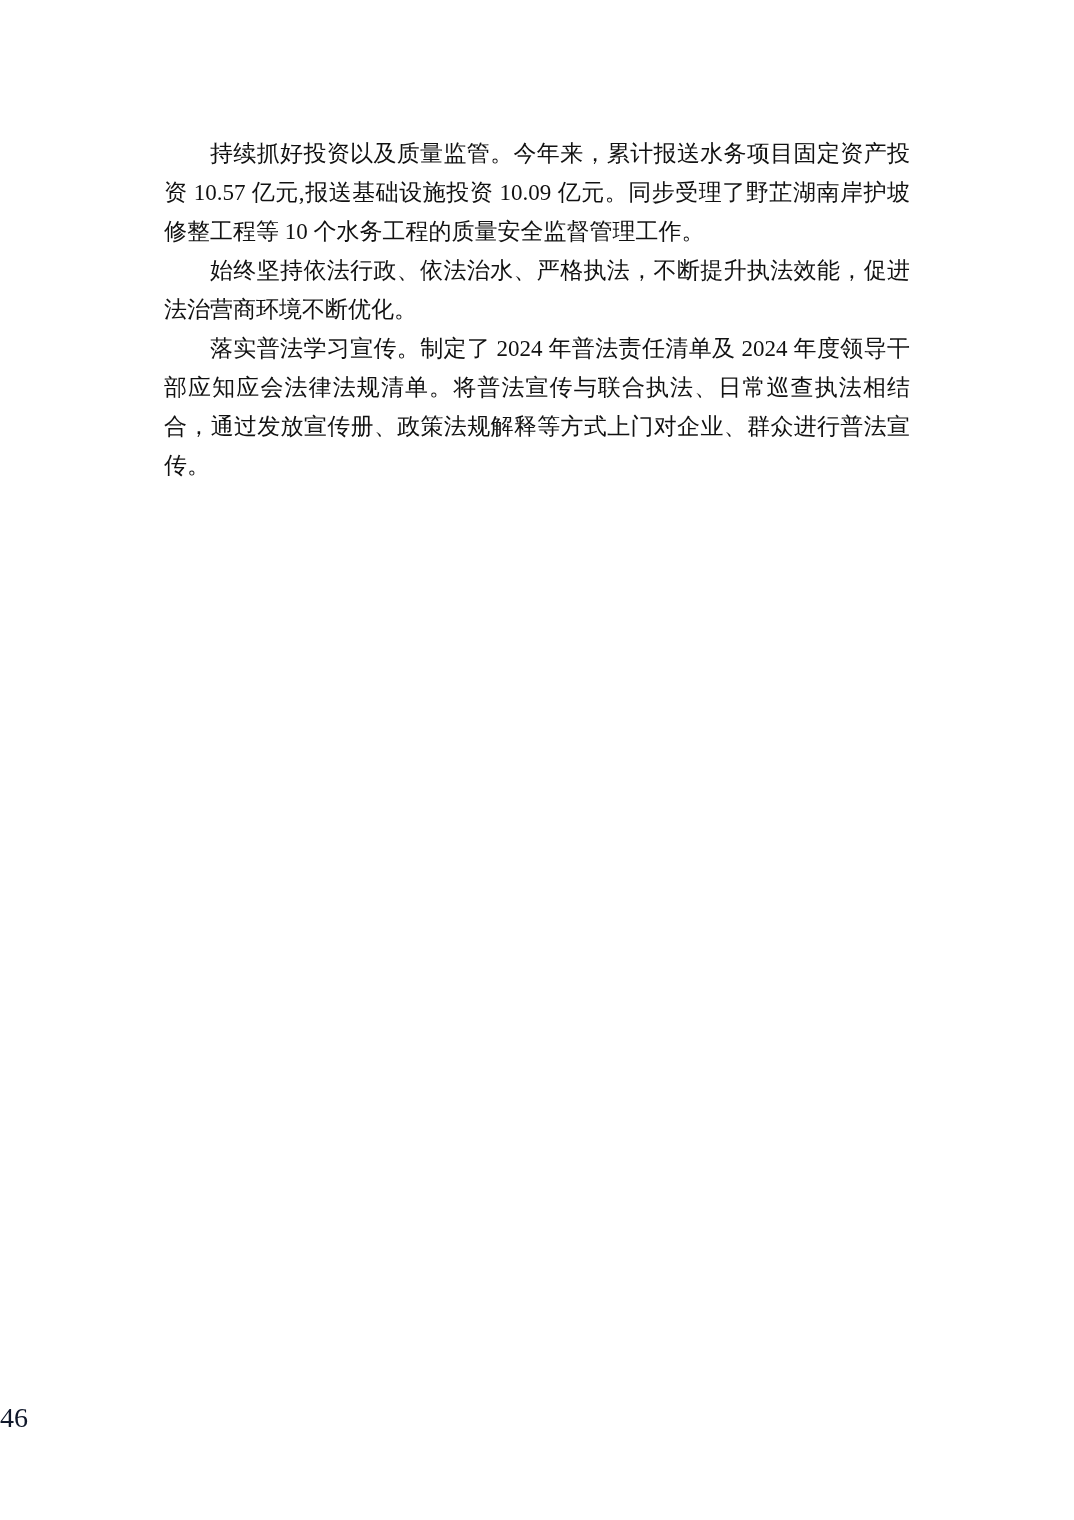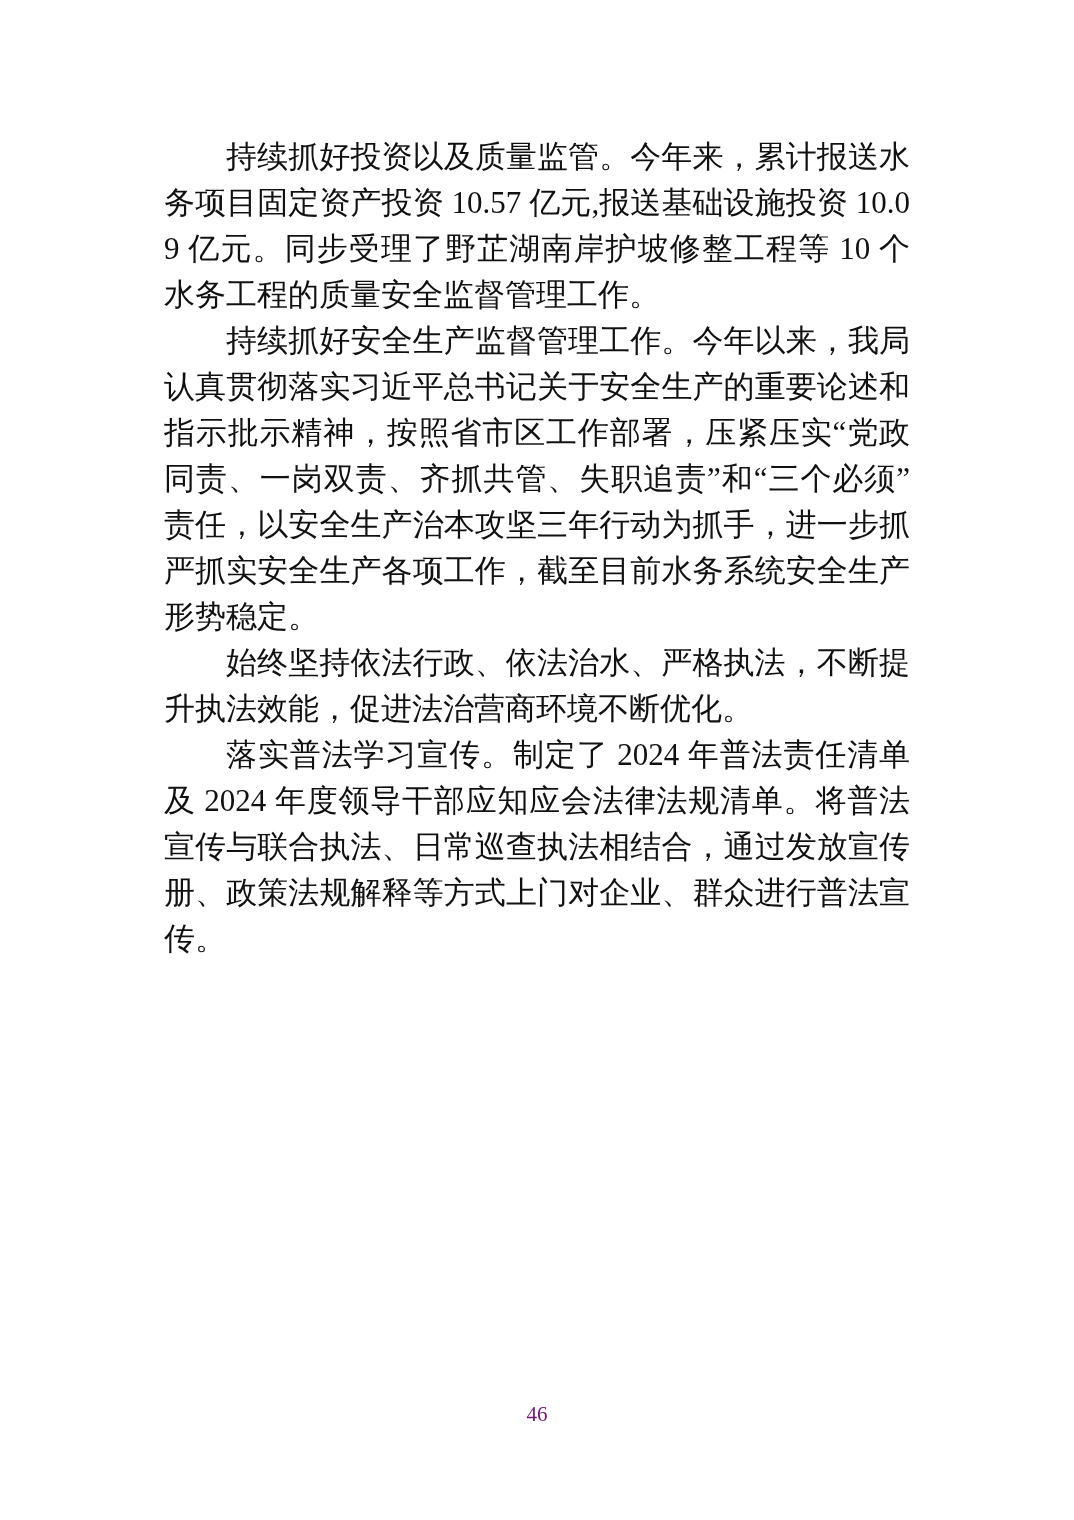--- a/index.html
+++ b/index.html
@@ -20,47 +20,46 @@
     width: 1074px;
     height: 1520px;
     background: #ffffff;
   }
   .content {
     position: absolute;
     left: 164px;
     top: 134px;
     width: 746px;
     color: #111111;
-    font-size: 31px;
-    line-height: 46px;
+    font-size: 23px;
+    line-height: 39px;
     text-align: justify;
     text-justify: inter-character;
     letter-spacing: 0;
   }
   .content p {
     margin: 0;
     padding: 0;
     text-indent: 2em;
     word-break: break-all;
   }
   .page-number {
     position: absolute;
     left: 0;
     top: 1402px;
     width: 100%;
-    text-align: center;
-    font-size: 21px;
-    color: #701a75;
+    text-align: left;
+    font-size: 28px;
+    color: #0f172a;
     font-family: "Liberation Serif", "DejaVu Serif", serif;
   }
 </style>
 </head>
 <body>
 
 <div class="page">
   <div class="content">
     <p>持续抓好投资以及质量监管。今年来，累计报送水务项目固定资产投资 10.57 亿元,报送基础设施投资 10.09 亿元。同步受理了野芷湖南岸护坡修整工程等 10 个水务工程的质量安全监督管理工作。</p>
-    <p>持续抓好安全生产监督管理工作。今年以来，我局认真贯彻落实习近平总书记关于安全生产的重要论述和指示批示精神，按照省市区工作部署，压紧压实“党政同责、一岗双责、齐抓共管、失职追责”和“三个必须”责任，以安全生产治本攻坚三年行动为抓手，进一步抓严抓实安全生产各项工作，截至目前水务系统安全生产形势稳定。</p>
     <p>始终坚持依法行政、依法治水、严格执法，不断提升执法效能，促进法治营商环境不断优化。</p>
     <p>落实普法学习宣传。制定了 2024 年普法责任清单及 2024 年度领导干部应知应会法律法规清单。将普法宣传与联合执法、日常巡查执法相结合，通过发放宣传册、政策法规解释等方式上门对企业、群众进行普法宣传。</p>
   </div>
   <div class="page-number">46</div>
 </div>
 
 </body></html>

